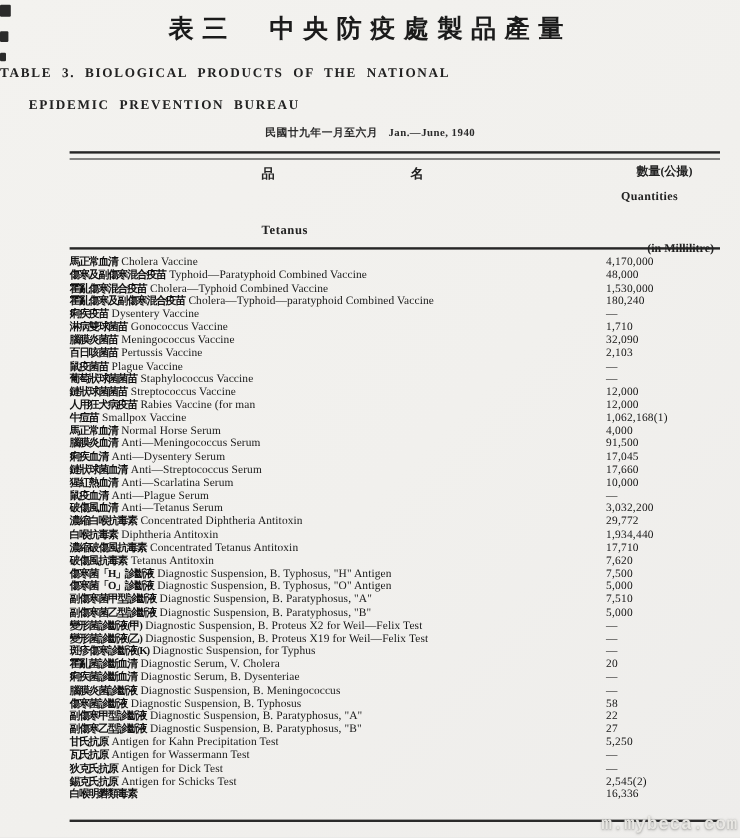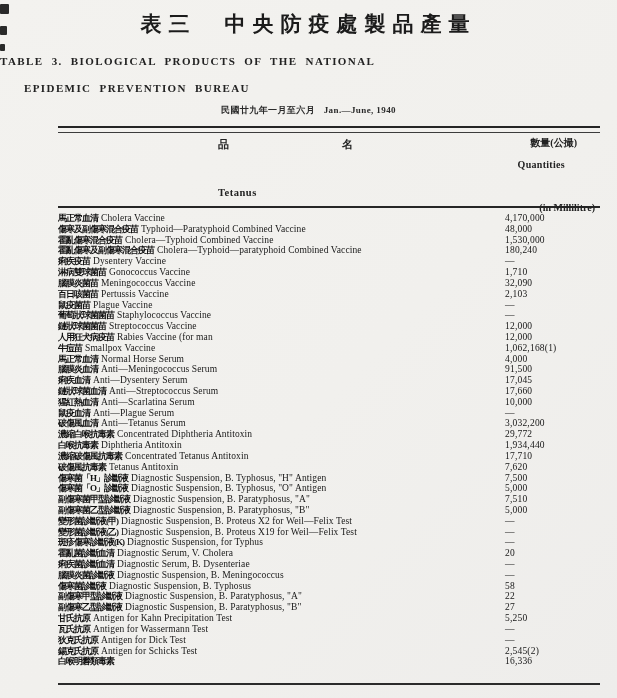--- a/index.html
+++ b/index.html
@@ -242,14 +242,15 @@
       <div class="trow">
         <span class="tlabel"><span class="zh">錫克氏抗原</span><span>Antigen for Schicks Test</span></span>
         <span class="tqty">2,545(2)</span>
       </div>
       <div class="trow">
         <span class="tlabel"><span class="zh">白喉明礬類毒素</span></span>
         <span class="tqty">16,336</span>
       </div>
     </div>
 
+  <div class="watermark">m.mybeca.com</div>
 
 </div>
 
 </body></html>

